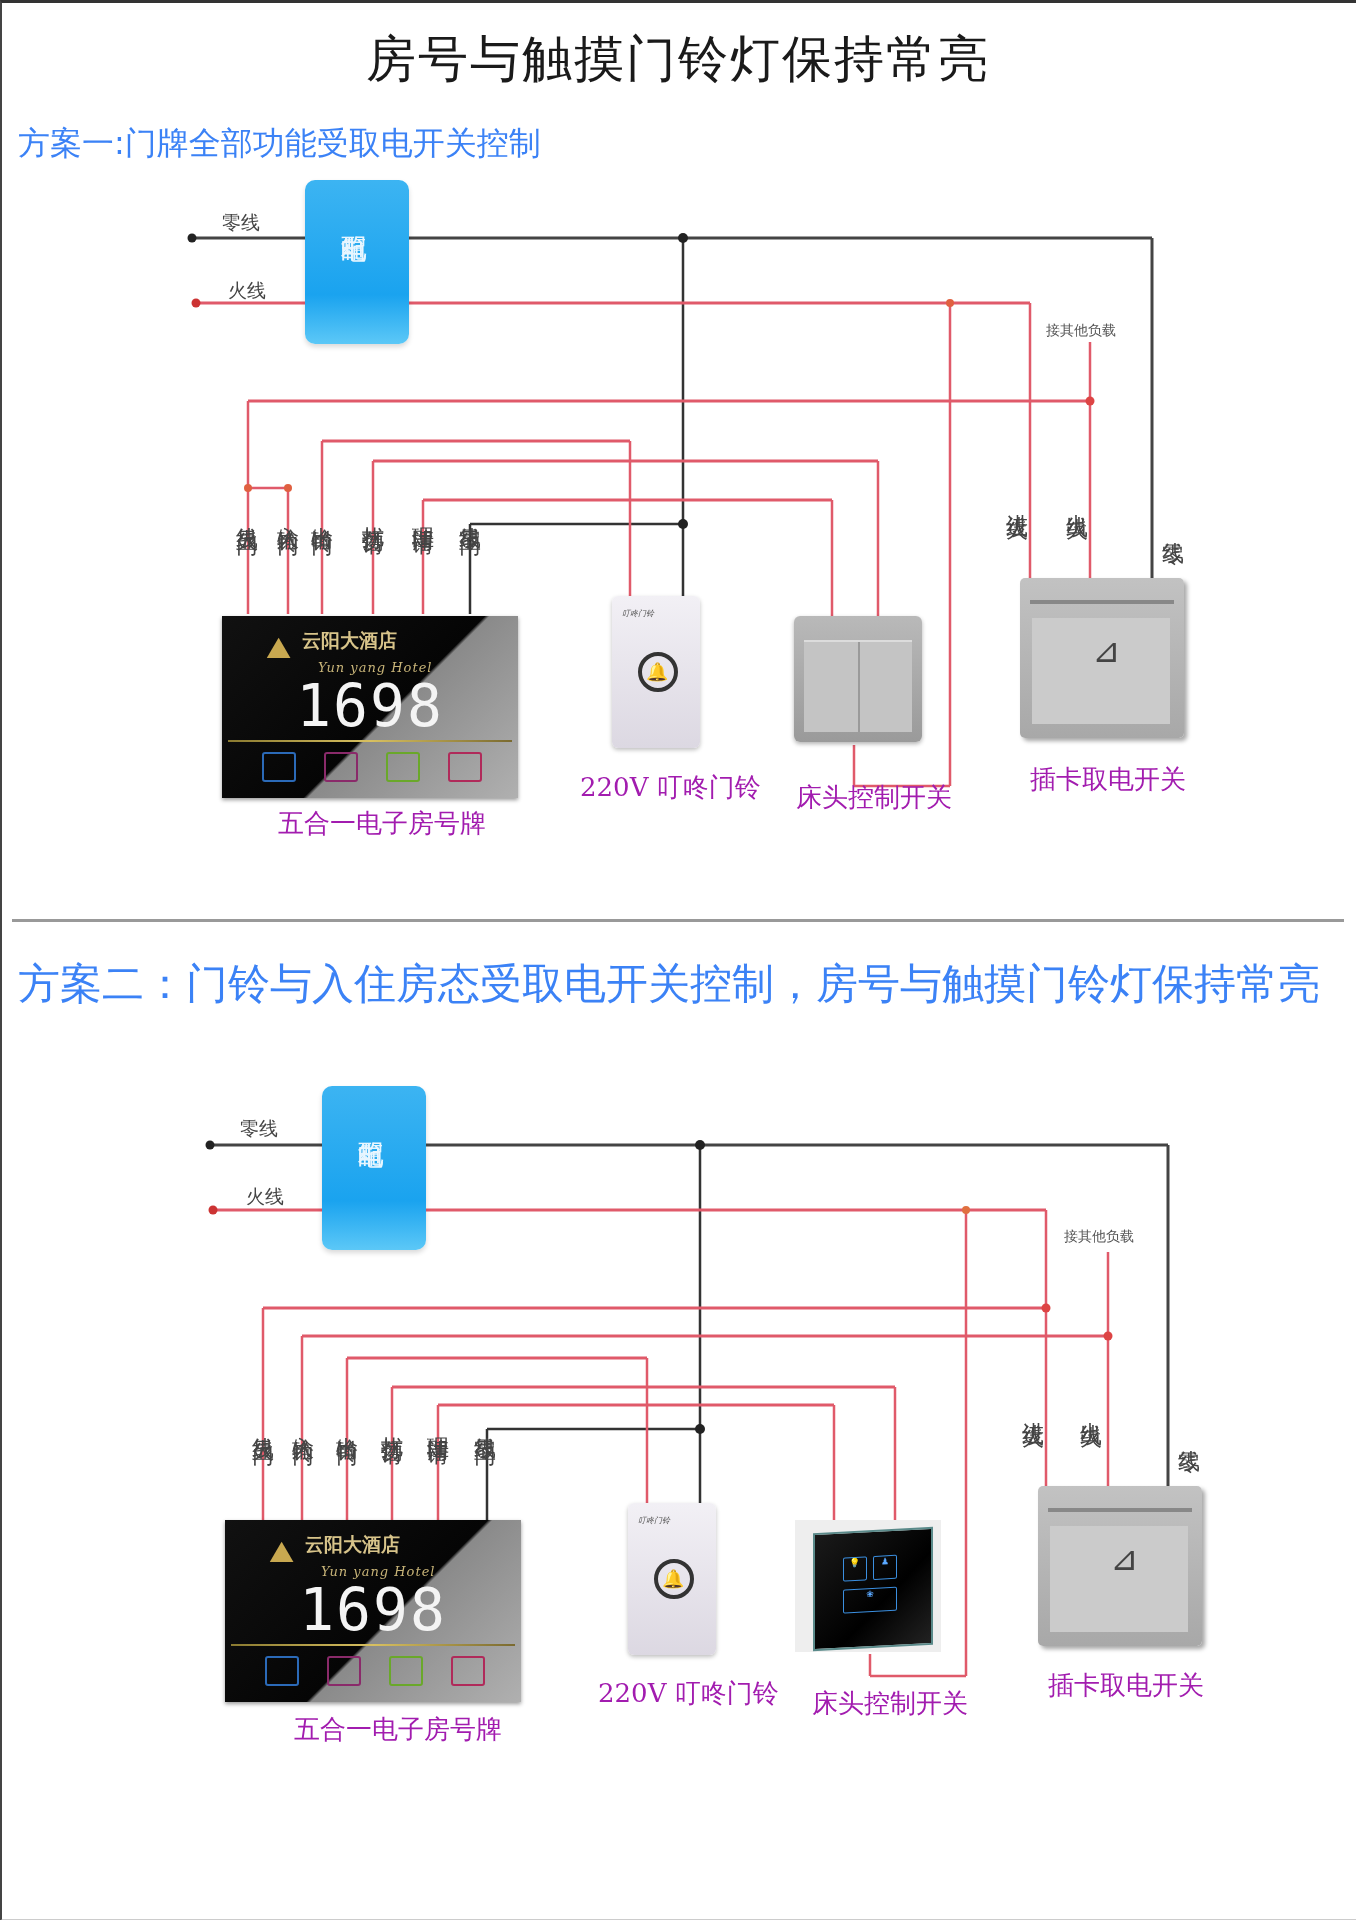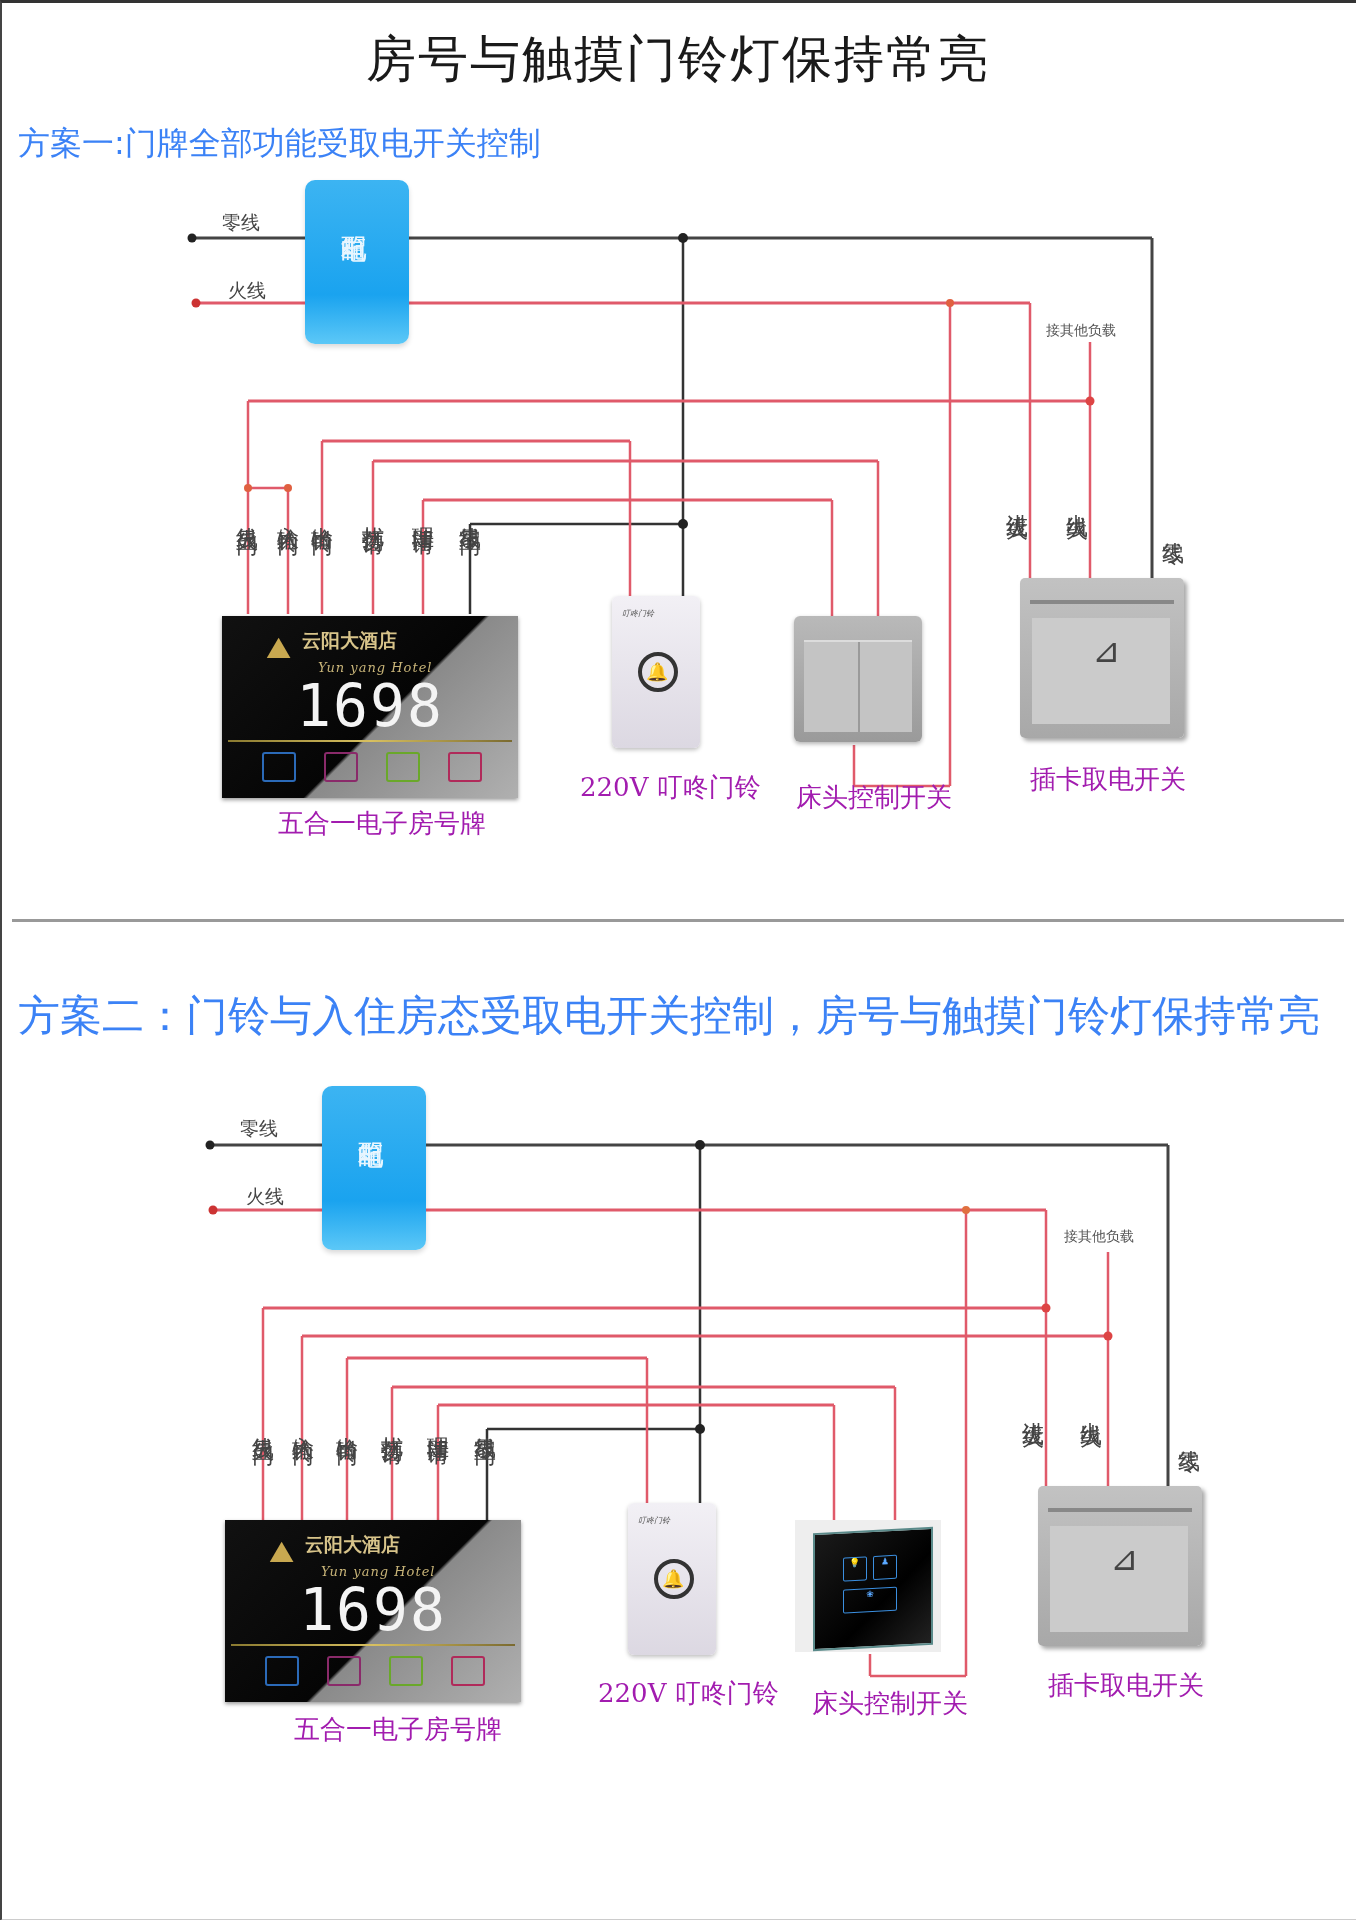--- a/index.html
+++ b/index.html
@@ -1,21 +1,21 @@
 <!DOCTYPE html>
 <html><head>
 <meta charset="utf-8">
 <style>
   html,body{margin:0;padding:0;background:#fff;}
   body{width:1356px;height:1920px;position:relative;overflow:hidden;font-family:"DejaVu Serif","Liberation Serif",serif;color:#333;}
   .frame{position:absolute;left:0;top:0;width:1354px;height:1916px;border-left:2px solid #444;border-top:3px solid #333;border-bottom:3px solid #ccc;}
   .title{position:absolute;left:0;width:1356px;top:26px;text-align:center;font-size:50px;color:#1a1a1a;font-family:"DejaVu Sans","Liberation Sans",sans-serif;letter-spacing:2px;}
   .scheme{position:absolute;left:18px;font-family:"DejaVu Sans","Liberation Sans",sans-serif;color:#3b82f6;}
   .s1{top:122px;font-size:32px;}
-  .s2{top:956px;font-size:42px;margin-top:32px;}
+  .s2{top:956px;font-size:42px;}
   .divider{position:absolute;left:12px;top:919px;width:1332px;height:3px;background:#999;}
   svg.wires{position:absolute;left:0;top:0;}
   .lbl{position:absolute;font-size:19px;color:#444;white-space:nowrap;}
   .vlbl{position:absolute;font-size:22px;color:#444;writing-mode:vertical-rl;text-orientation:upright;letter-spacing:-2px;line-height:1;}
   .small{position:absolute;font-size:14px;color:#555;white-space:nowrap;}
   .cap{position:absolute;font-size:26px;color:#a21caf;white-space:nowrap;}
   .dbox{position:absolute;width:104px;height:164px;border-radius:10px;background:linear-gradient(180deg,#3cb4f2 0%,#1aa3ef 70%,#5cc8f7 100%);box-shadow:0 3px 5px rgba(0,0,0,.15);}
   .dbox span{position:absolute;left:0;right:0;top:36px;text-align:center;writing-mode:vertical-rl;text-orientation:upright;color:#e8f6ff;font-size:26px;margin:0 auto;width:30px;}
   .plate{position:absolute;width:296px;height:182px;background:linear-gradient(135deg,#111 0%,#050505 55%,#8a8a8a 56%,#b0b0b0 100%);box-shadow:0 2px 4px rgba(0,0,0,.4);}
   .plate .hotel{position:absolute;left:80px;top:12px;font-size:19px;color:#d8c48a;font-weight:bold;font-family:Liberation Mono, monospace;}

